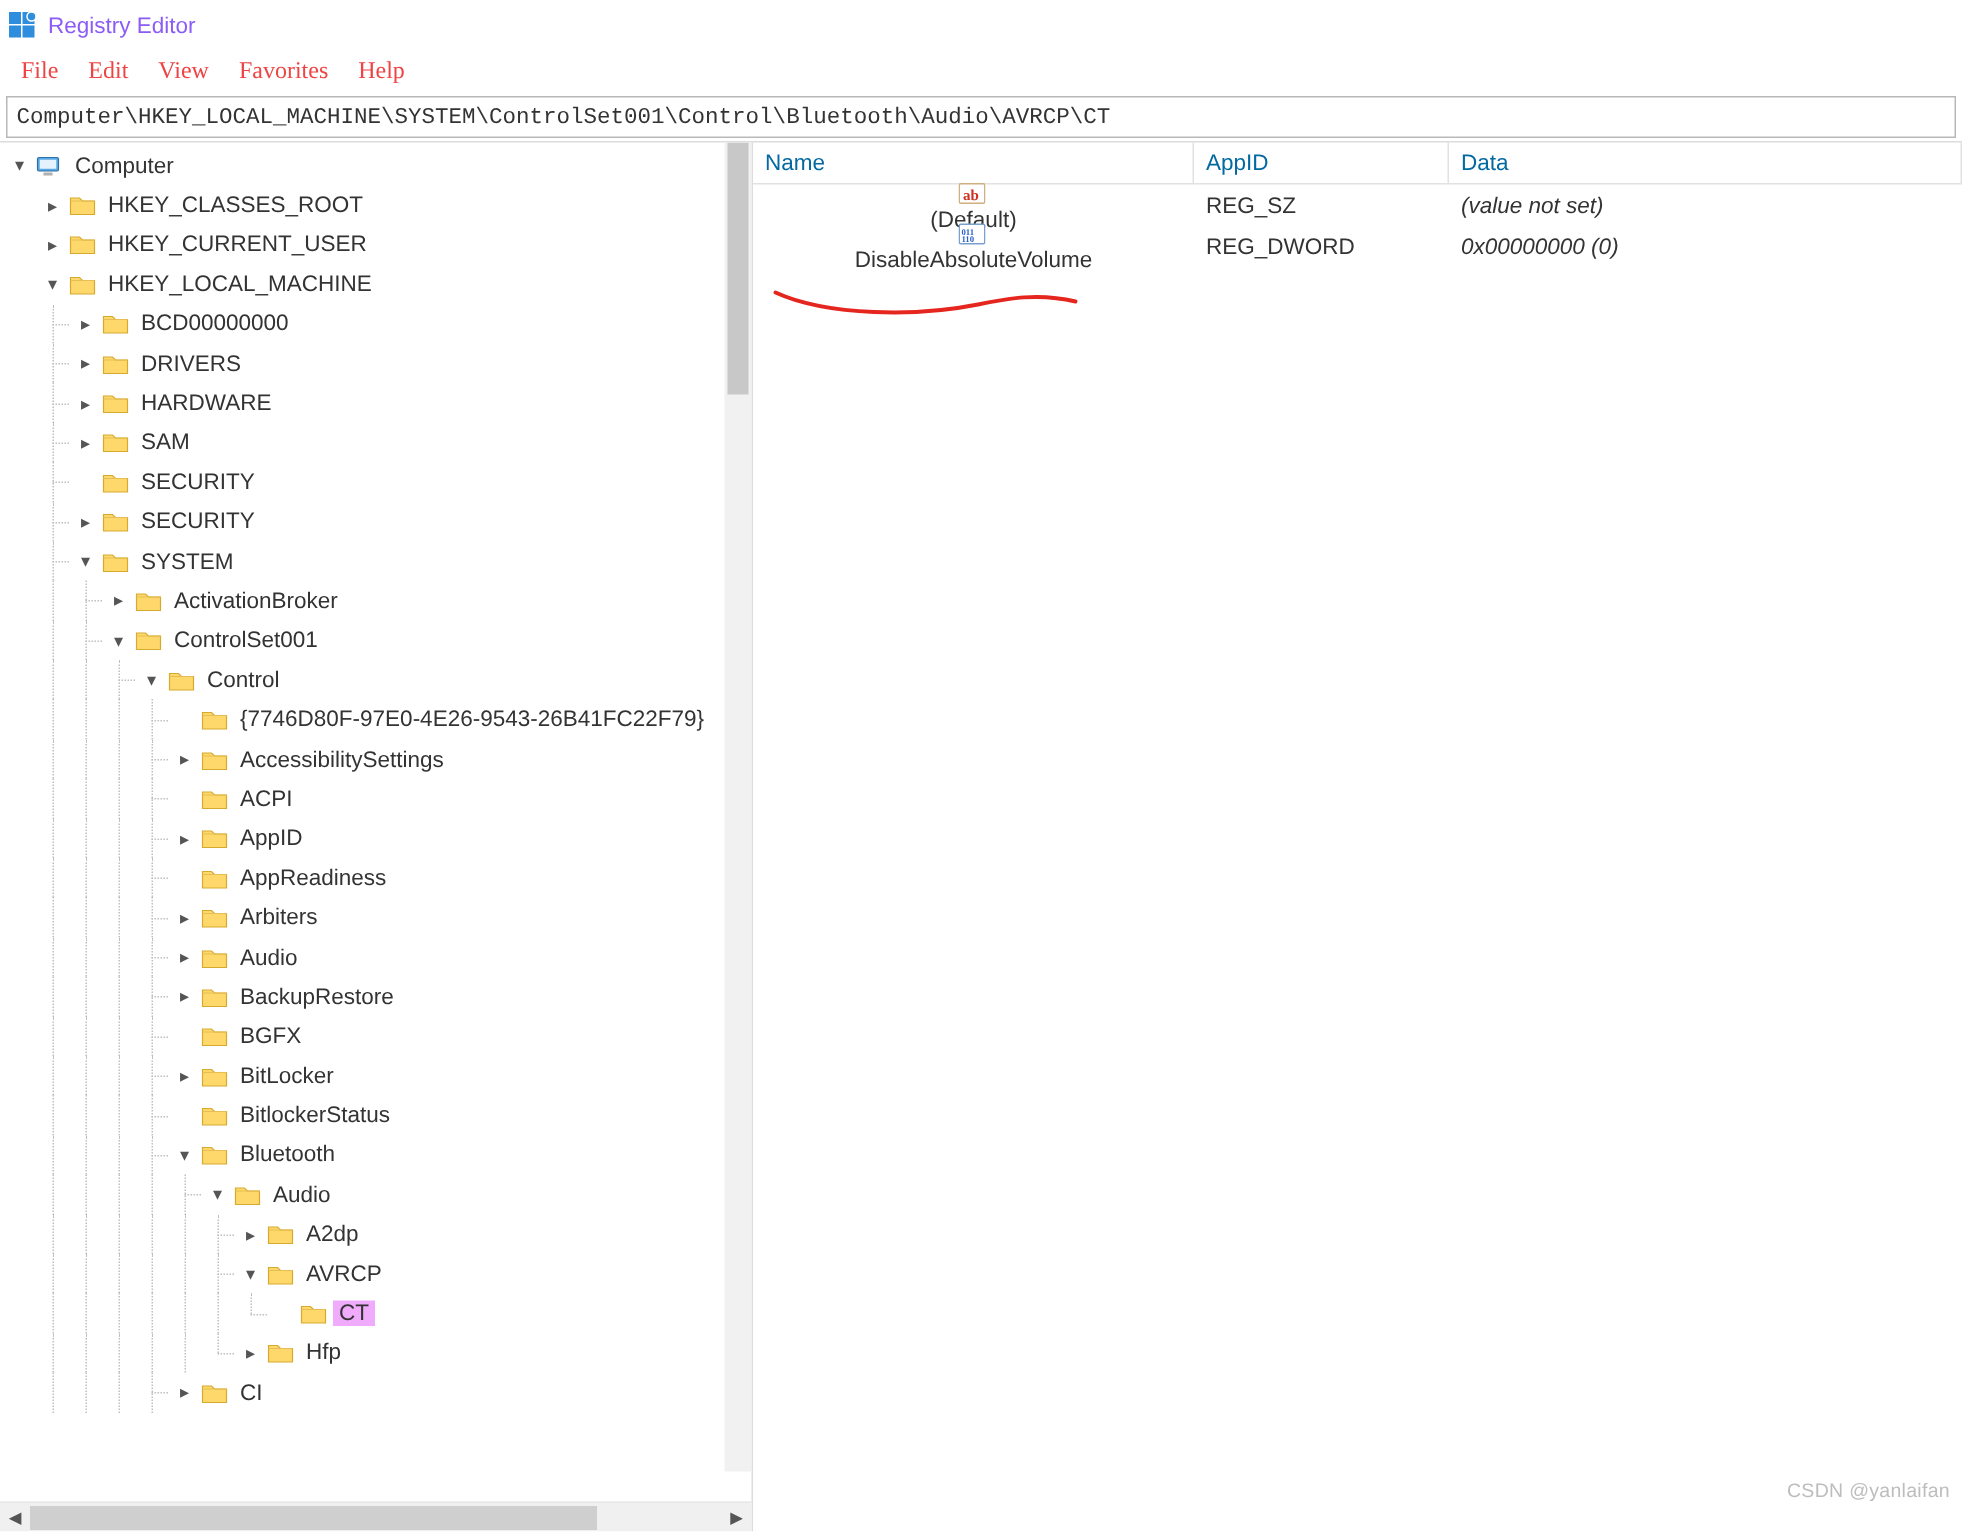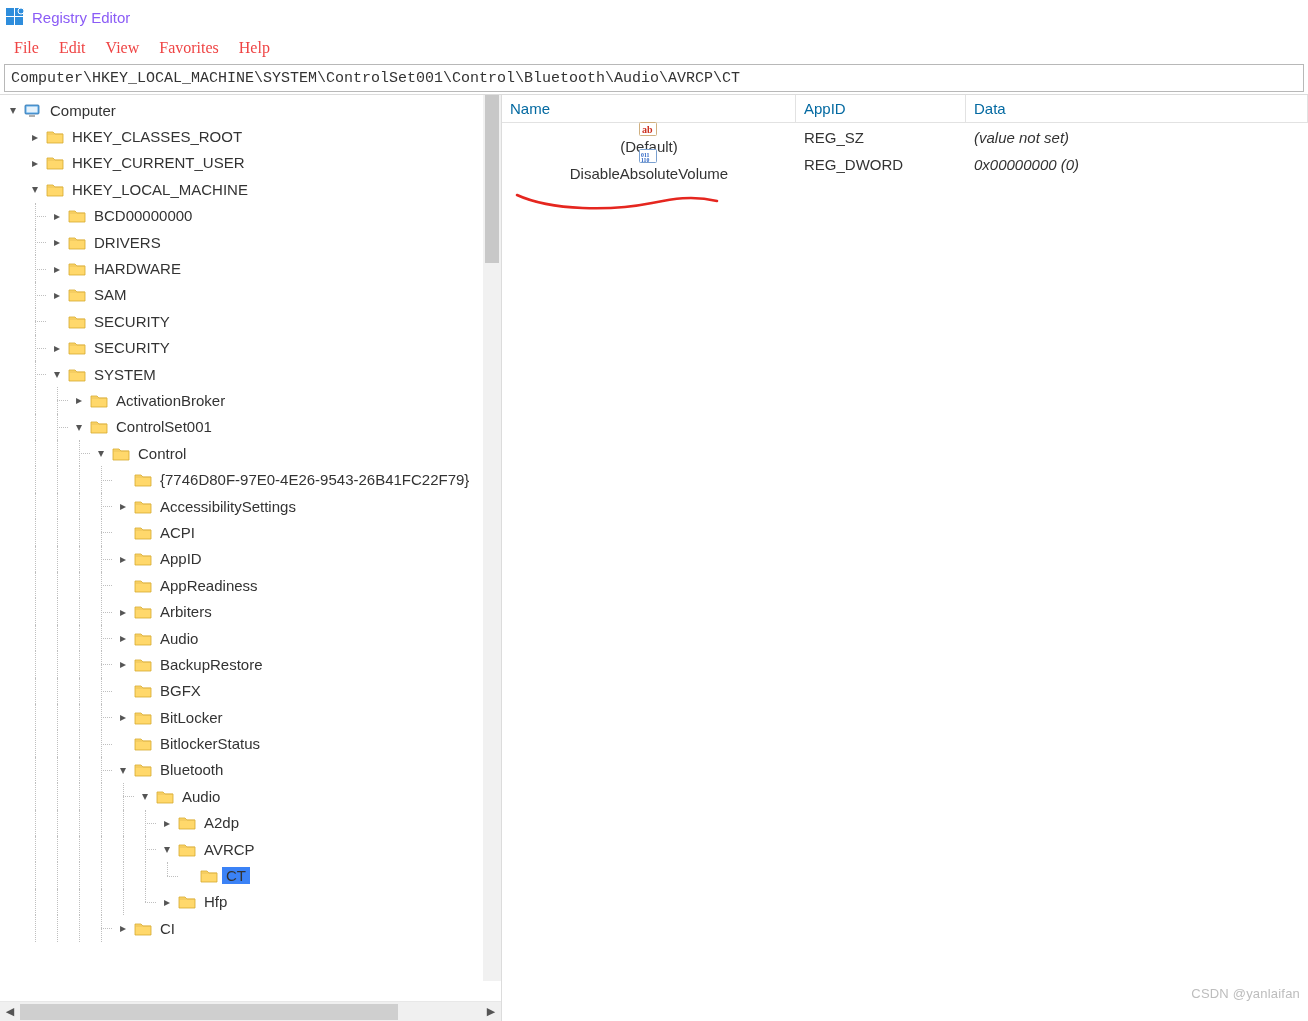--- a/index.html
+++ b/index.html
@@ -149,21 +149,21 @@
     display: inline-block;
   }
   .computer-icon {
     width: 18px; height: 15px; margin-right: 4px;
     display: inline-block;
   }
   .node-label {
     padding: 1px 4px;
   }
   .selected .node-label {
-    background: #3b82f6;
+    background: #f0abfc;
     text-align: center;
   }
   
   .list-pane {
     flex: 1 1 auto;
     position: relative;
     display: flex;
     flex-direction: column;
   }
   .list-header {

